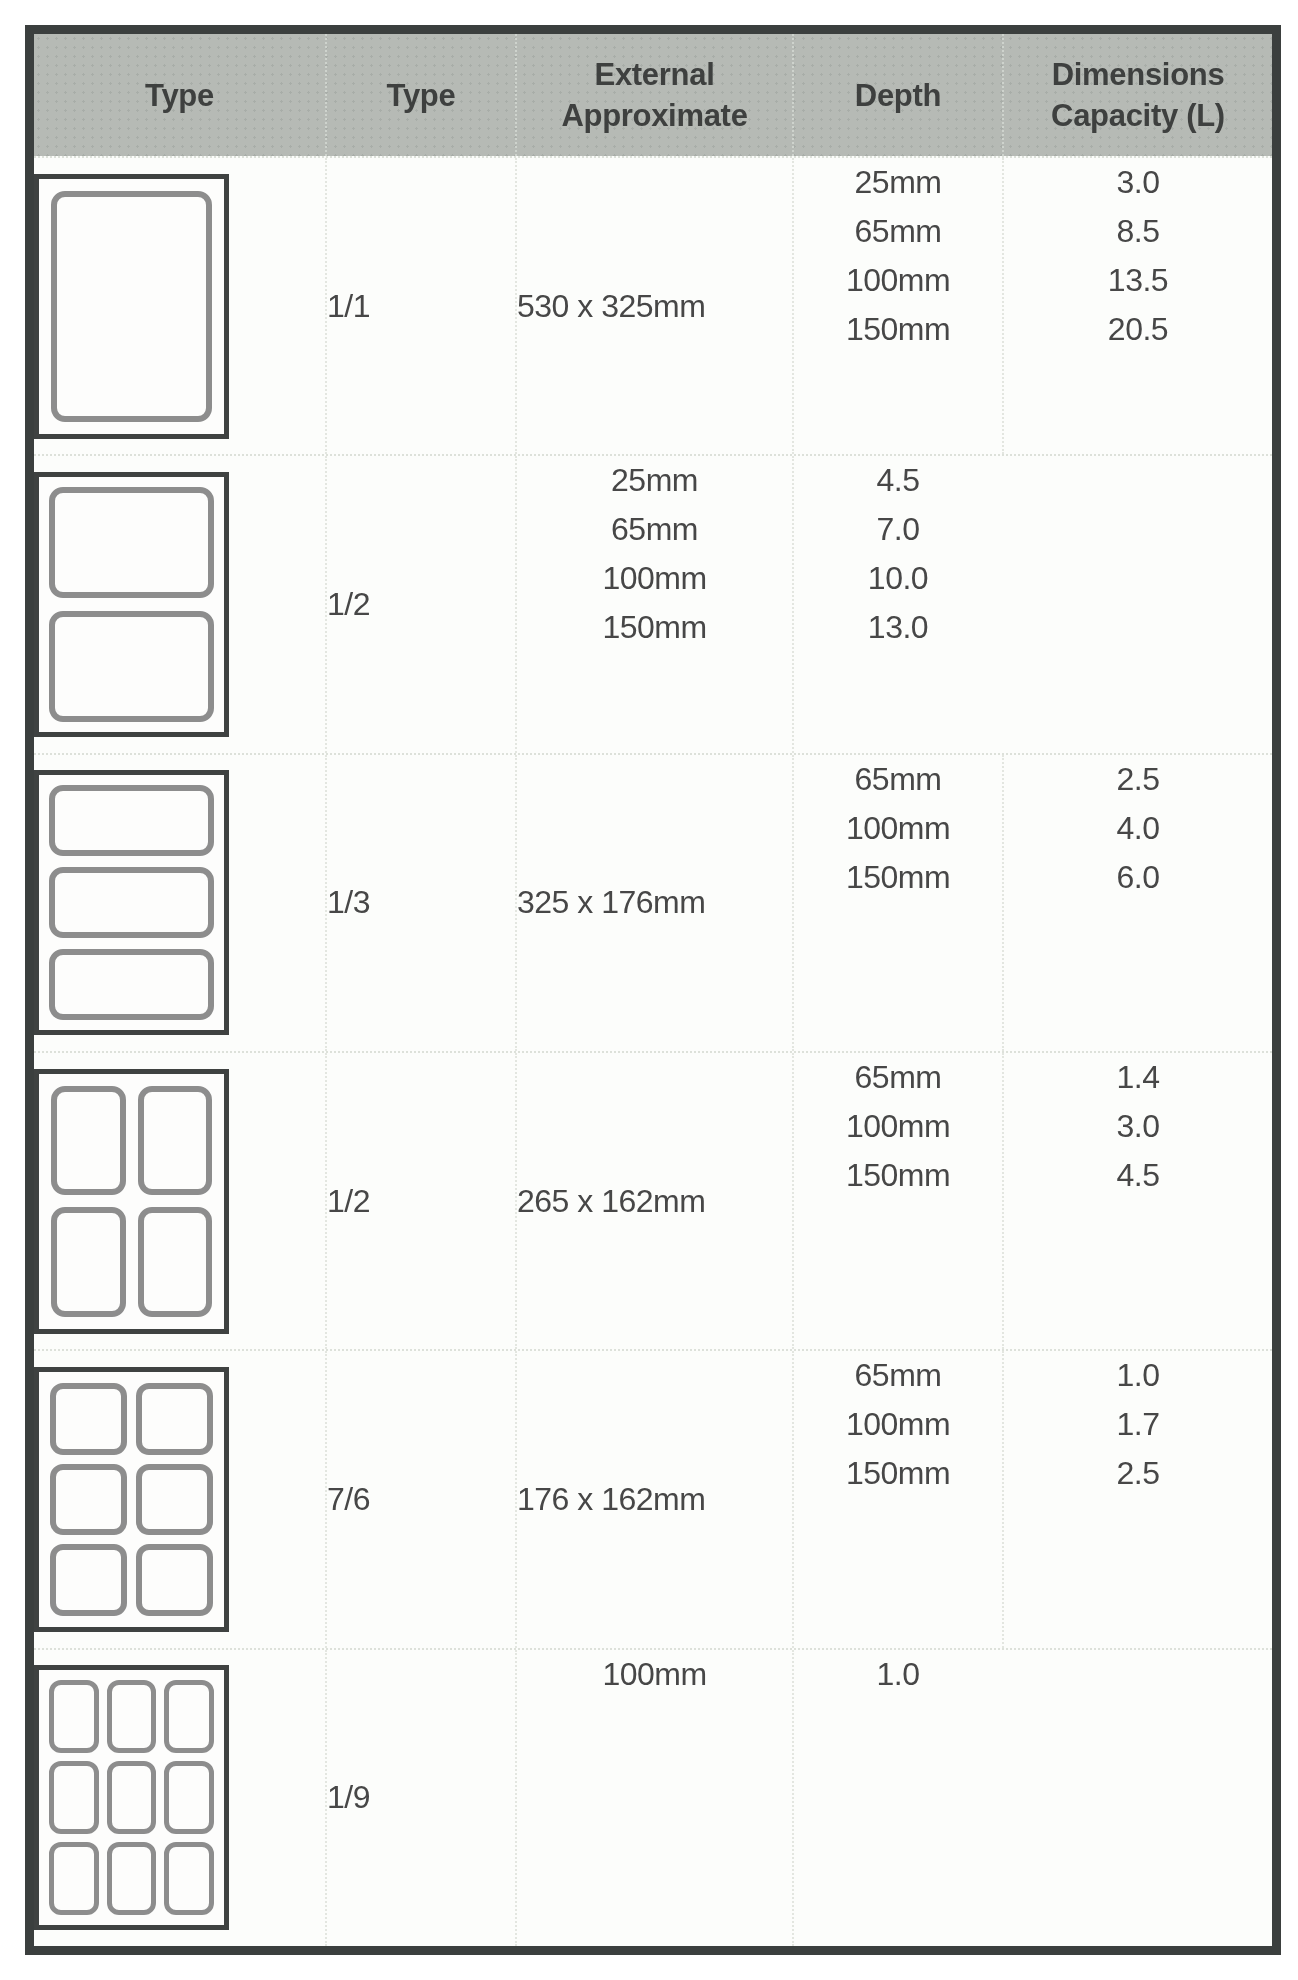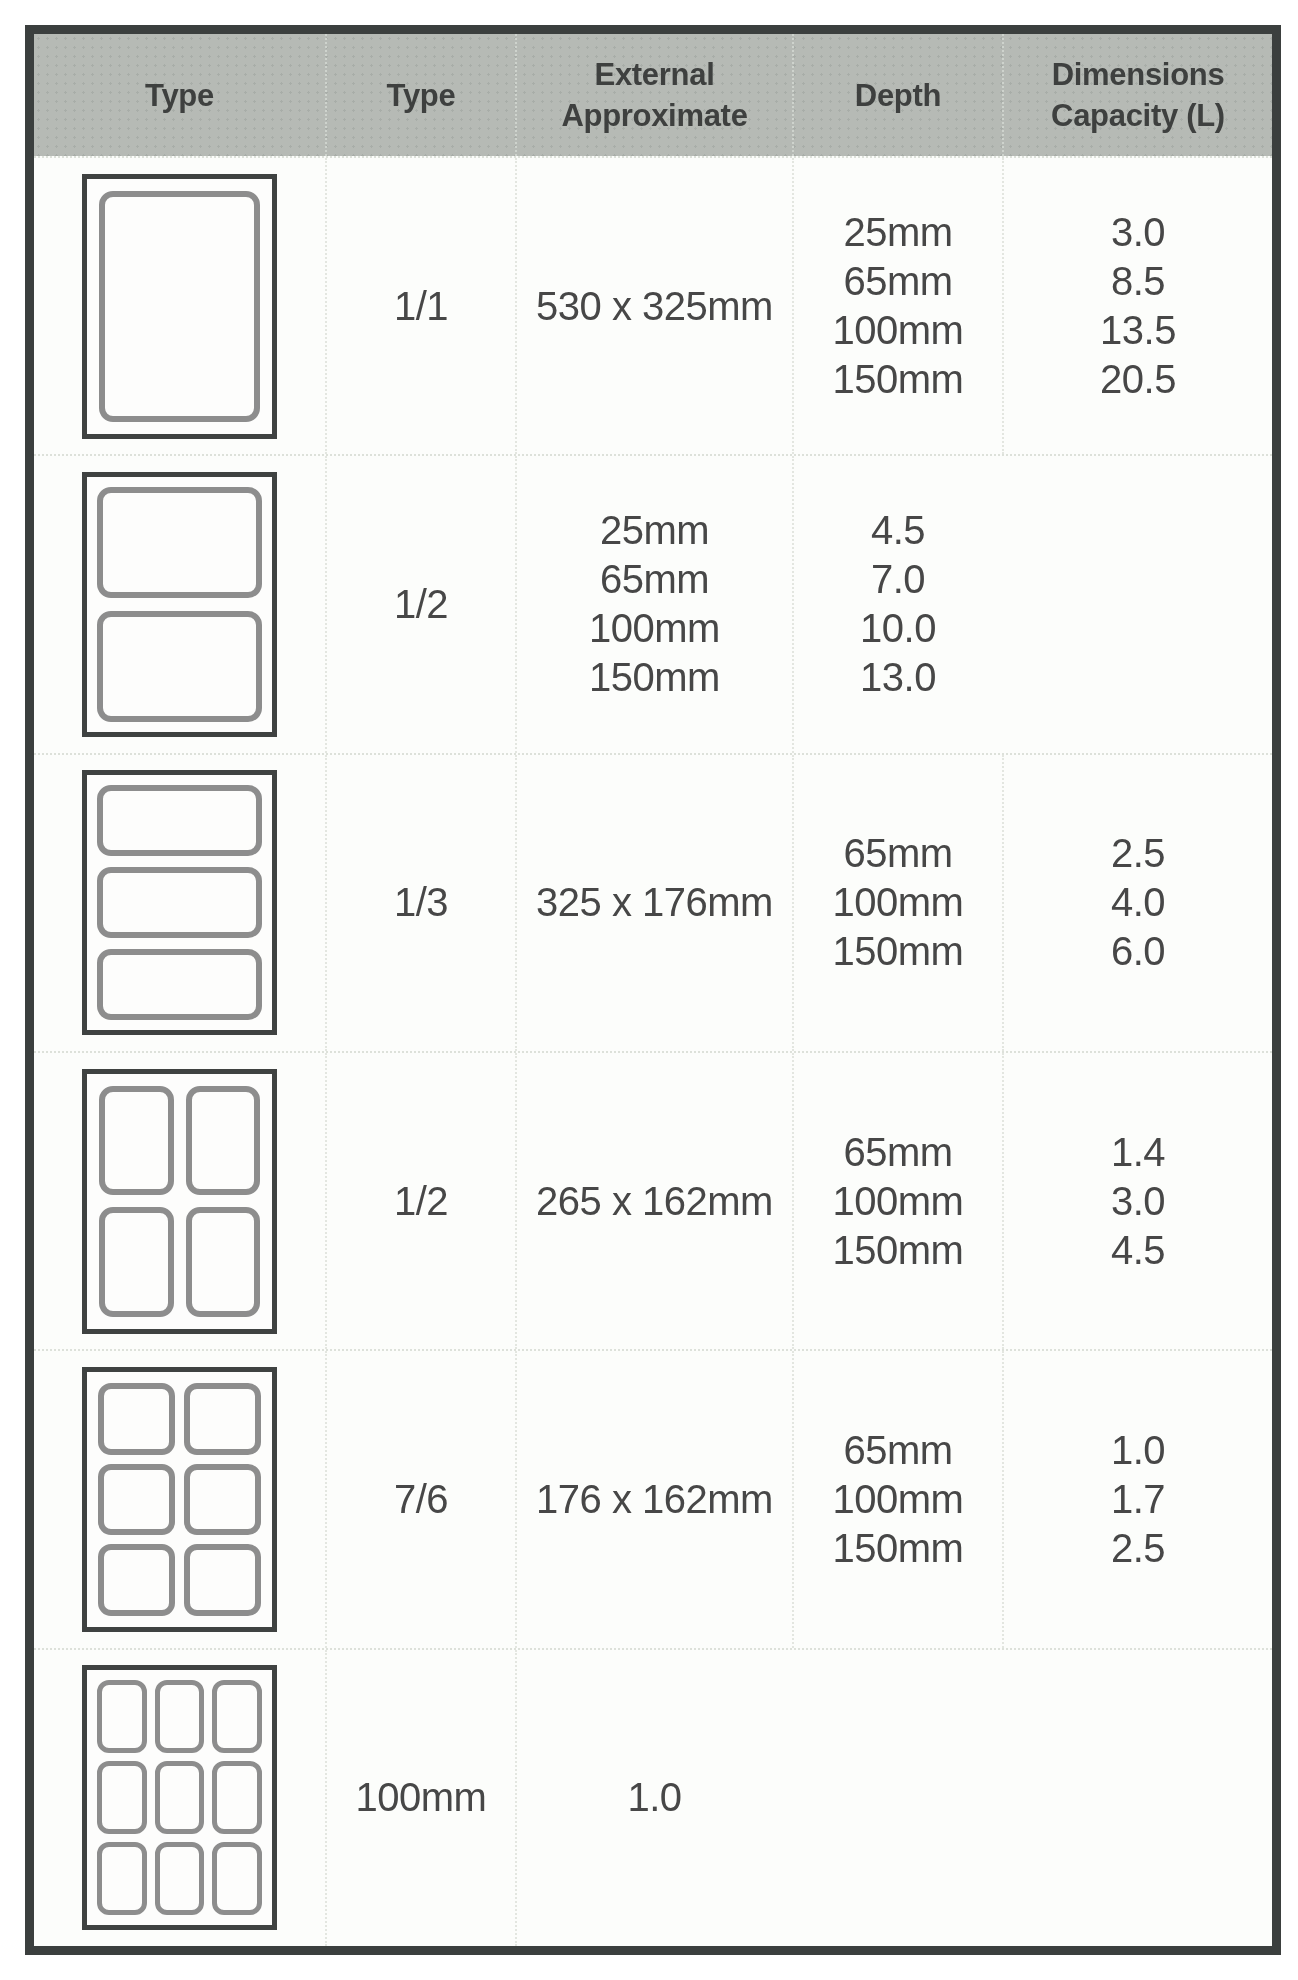--- a/index.html
+++ b/index.html
@@ -30,22 +30,22 @@
   }
   .th{
     display:flex;align-items:center;justify-content:center;text-align:center;
     font-weight:bold;font-size:31px;line-height:41px;color:#3e403f;
     letter-spacing:-0.3px;padding:0 14px;
   }
   .th + .th{border-left:2px dotted #ced3cd;}
   
   .trow{border-top:2px dotted #dde1da;}
   .td{
-    display:flex;align-items:center;justify-content:center;text-align:center;
-    font-size:40px;color:#474747;letter-spacing:-0.5px;
+    display:flex;align-items:center;justify-content:flex-start;text-align:center;
+    font-size:32px;color:#474747;letter-spacing:-0.5px;
   }
   .td + .td{border-left:2px dotted #e3e6e0;}
   .stack{flex-direction:column;}
   .stack span{display:block;line-height:49px;}
   
   .pan{
     width:195px;height:265px;box-sizing:border-box;
     border:5px solid #3f4241;background:#fdfdfc;
     display:grid;padding:10px;gap:10px;
   }
@@ -197,20 +197,21 @@
           <div class="pan-cell"></div>
           <div class="pan-cell"></div>
           <div class="pan-cell"></div>
           <div class="pan-cell"></div>
           <div class="pan-cell"></div>
           <div class="pan-cell"></div>
           <div class="pan-cell"></div>
           <div class="pan-cell"></div>
         </div>
     </div>
+    <div class="td">1/9</div>
     <div class="td stack">
       <span>100mm</span>
     </div>
     <div class="td stack">
       <span>1.0</span>
     </div>
   </div>
 
 </div>
 

